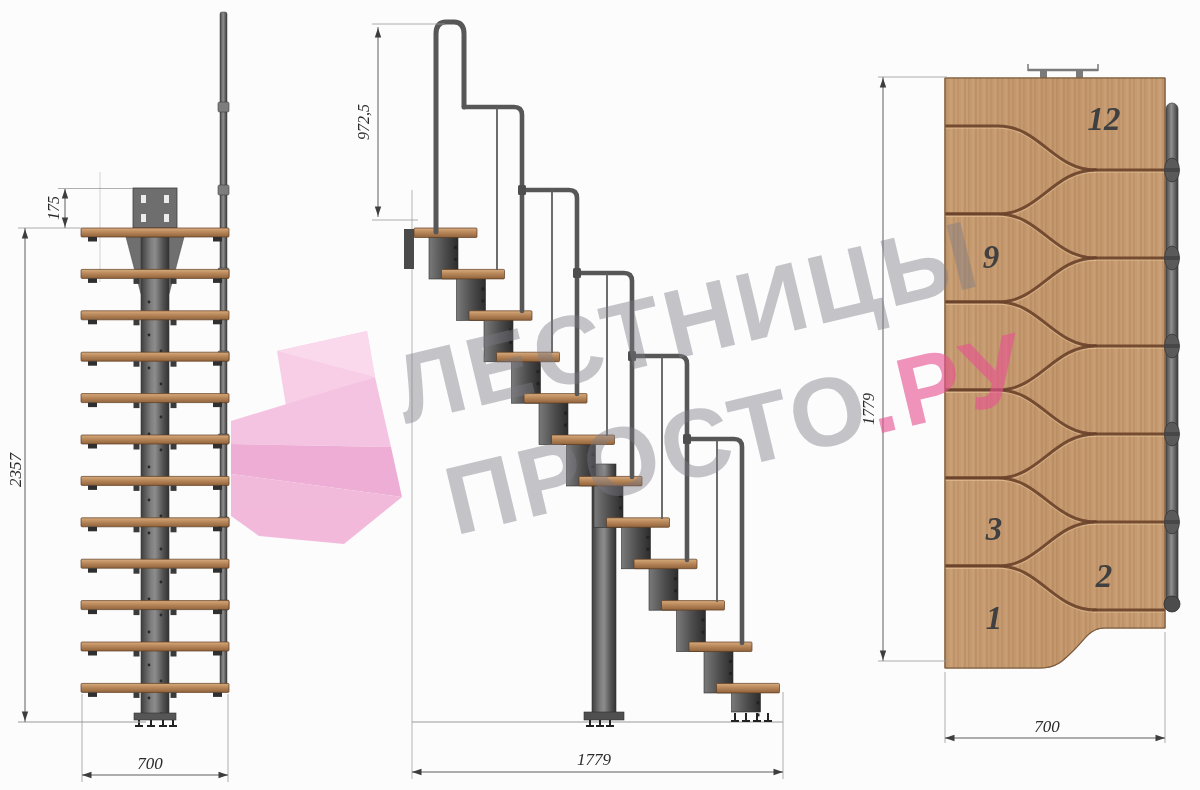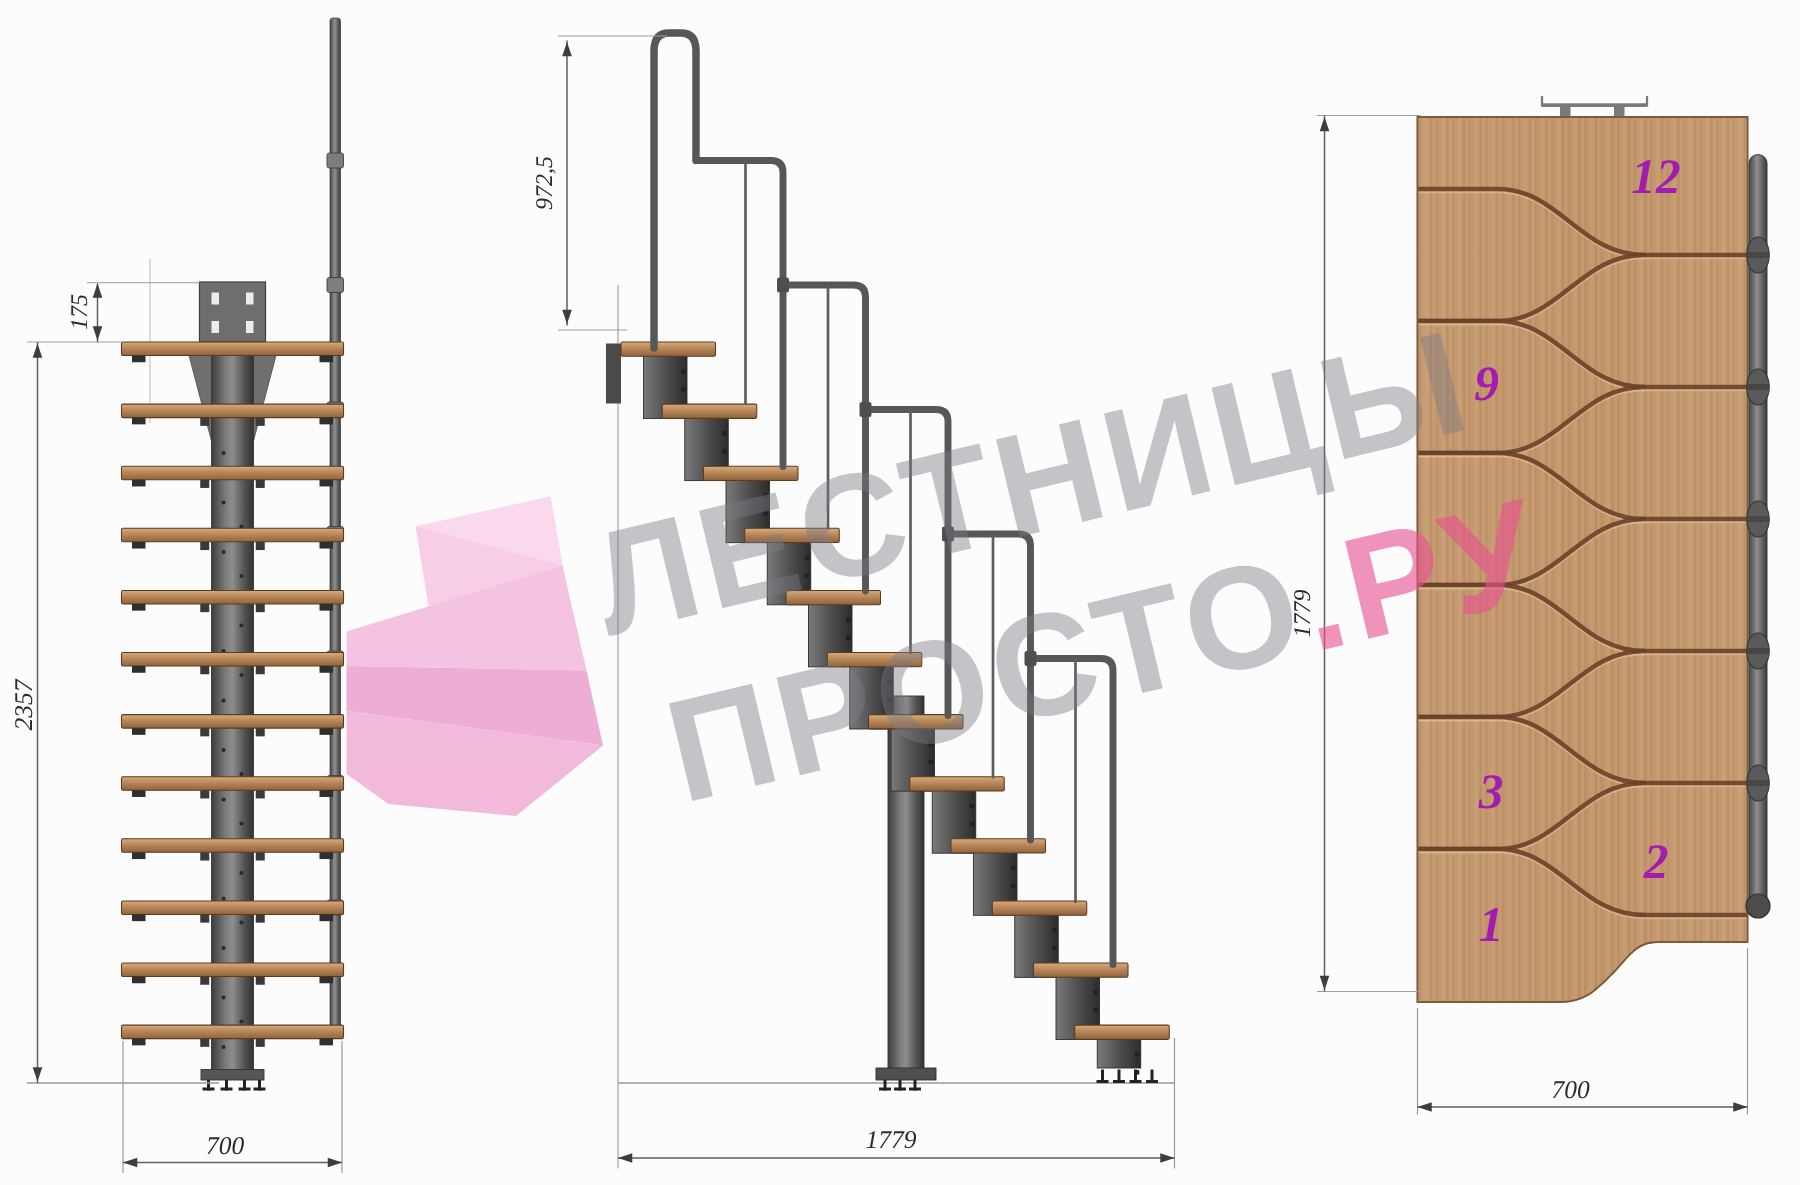--- a/index.html
+++ b/index.html
@@ -4,21 +4,21 @@
 <style>
   html,body{margin:0;padding:0;background:#fff;}
   #canvas{position:relative;width:1200px;height:790px;background:#fcfcfd;overflow:hidden;
           font-family:"Liberation Sans",sans-serif;}
   svg{position:absolute;left:0;top:0;}
   .txt{position:absolute;color:#2b2b2b;font-family:"Liberation Serif",serif;font-style:italic;
        white-space:nowrap;transform:translate(-50%,-50%);}
   .txt.vert{transform:translate(-50%,-50%) rotate(-90deg);}
   .dim{font-size:17px;}
   .dim-sm{font-size:16px;}
-  .stepnum{font-size:33px;color:#a21caf;font-weight:bold;}
+  .stepnum{font-size:33px;color:#404040;font-weight:bold;}
   .wm{position:absolute;font-weight:bold;letter-spacing:4px;font-size:97px;
       color:rgba(122,122,131,0.44);transform:translate(-50%,-50%) rotate(-13.5deg);
       white-space:nowrap;font-family:"Liberation Sans",sans-serif;}
   .wm .pink{color:rgba(231,82,146,0.62);}
 </style>
 </head>
 <body>
 
 <div id="canvas">
 

